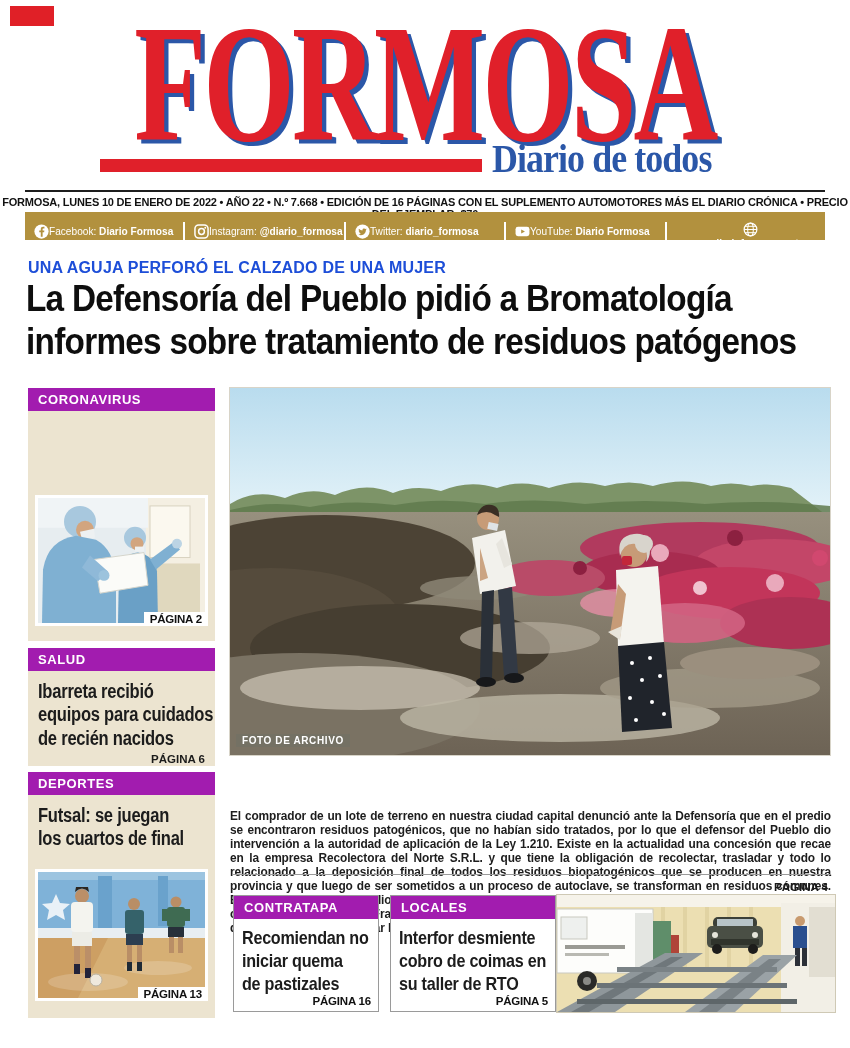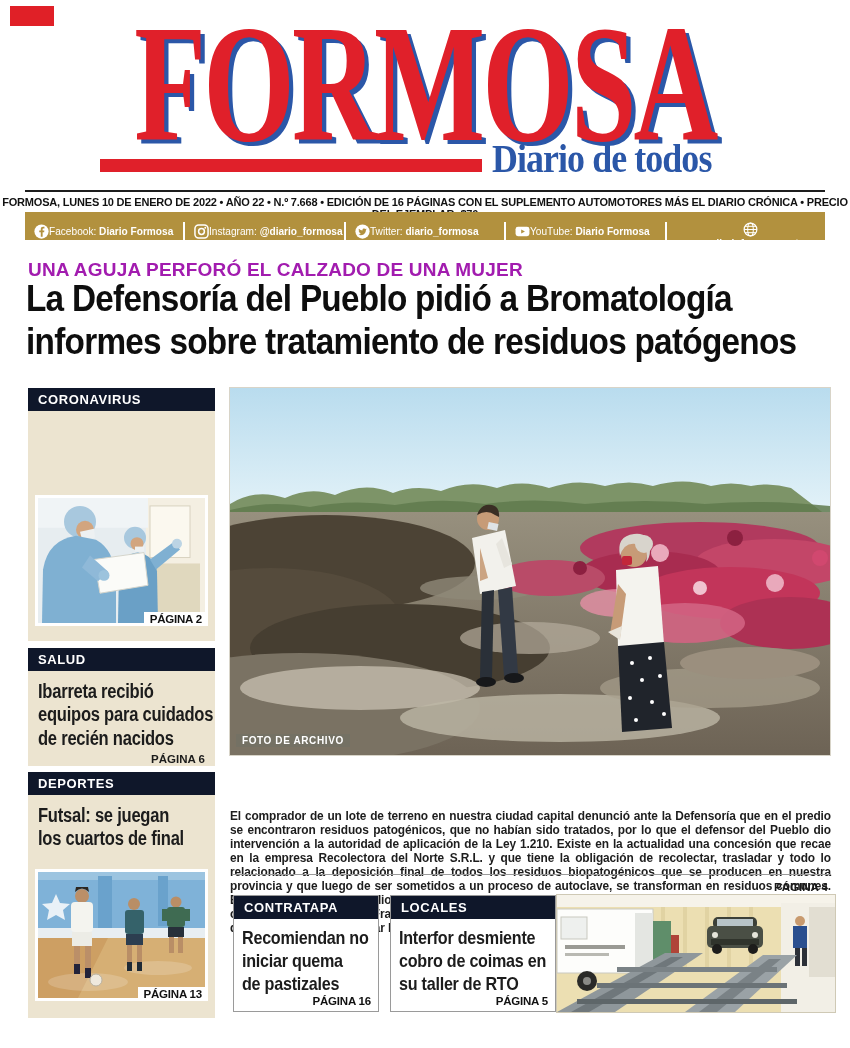--- a/index.html
+++ b/index.html
@@ -40,29 +40,29 @@
     flex:1 1 0; display:flex; align-items:center; padding-left:9px;
     color:#fff; font-size:11.5px; border-right:2px solid #fff; overflow:hidden;margin-top:10px;
   }
   .social-item:last-child { border-right:none;flex-direction:column; }
   .social-item .txt { white-space:nowrap; transform:scaleX(0.88); transform-origin:0 50%; }
   .social-prefix { font-weight:normal; }
   .social-handle { font-weight:bold; }
   .sicon { width:15px; height:15px; flex:0 0 15px; }
 
   
-  .kicker { left:28px; top:259px; font-size:19px; font-weight:bold; color:#a21caf; letter-spacing:0.2px; }
+  .kicker { left:28px; top:259px; font-size:16px; font-weight:bold; color:#1d4ed8; letter-spacing:0.2px; }
   .headline { left:26px; top:277px; font-weight:bold; color:#0e0e0e; font-size:37px; line-height:1.17; letter-spacing:-0.8px; }
 
   
   .sbox { left:28px; width:187px; background:#ece4d0; }
   .sbox-1 { top:388px; height:253px; }
   .sbox-2 { top:648px; height:118px; }
   .sbox-3 { top:772px; height:246px; }
-  .box-header { background:#0f172a; color:#fff; font-weight:bold; font-size:13px; letter-spacing:0.6px; padding:4px 0 4px 10px; }
+  .box-header { background:#a21caf; color:#fff; font-weight:bold; font-size:13px; letter-spacing:0.6px; padding:4px 0 4px 10px; }
   .box-headline { padding:9px 6px 0 10px; font-size:19.5px; font-weight:bold; color:#1c1c1c; line-height:1.2; letter-spacing:-0.3px; }
   .side-photo { position:absolute; left:7px; width:173px; border:3px solid #fff; background:#f97316; }
   .photo-1 { top:107px; height:131px; }
   .photo-3 { top:97px; height:132px; }
   .page-chip {
     position:absolute; background:#fff; color:#111; font-weight:bold; font-size:11.5px;
     padding:1px 6px; letter-spacing:-0.2px;
   }
   .page-inline { text-align:right; padding:3px 10px 0 0; font-weight:bold; font-size:11.5px; }
 

